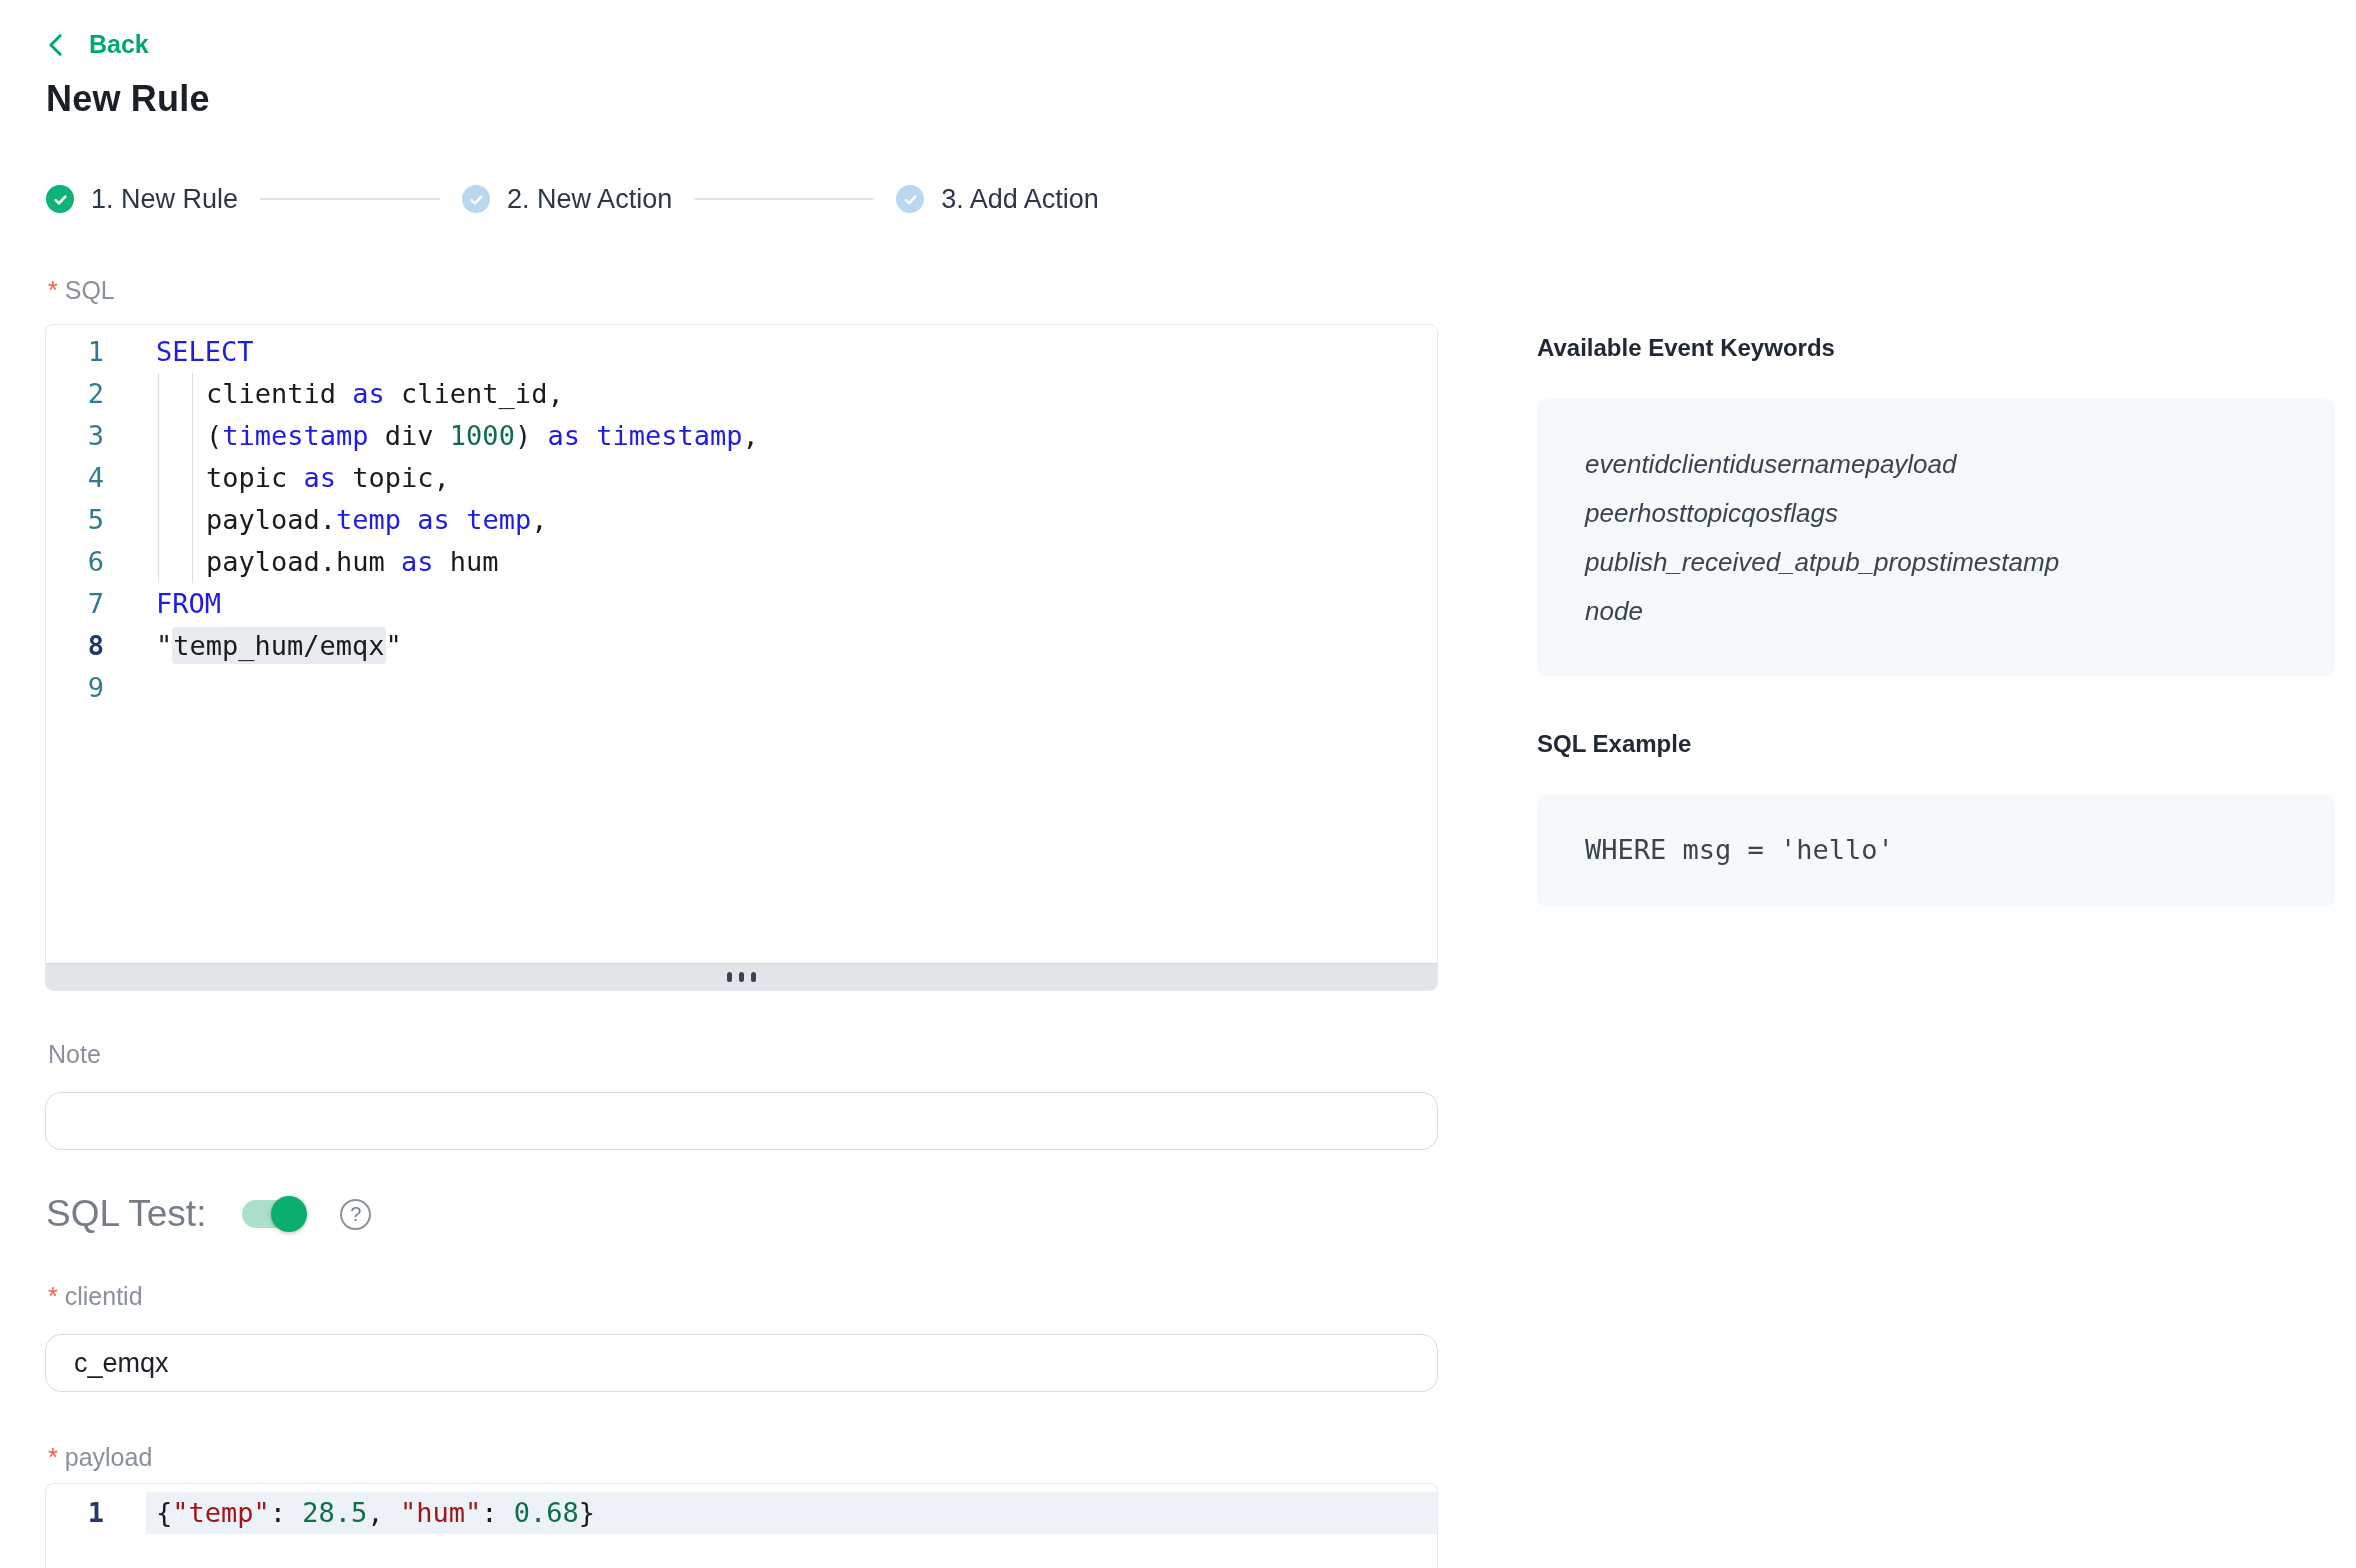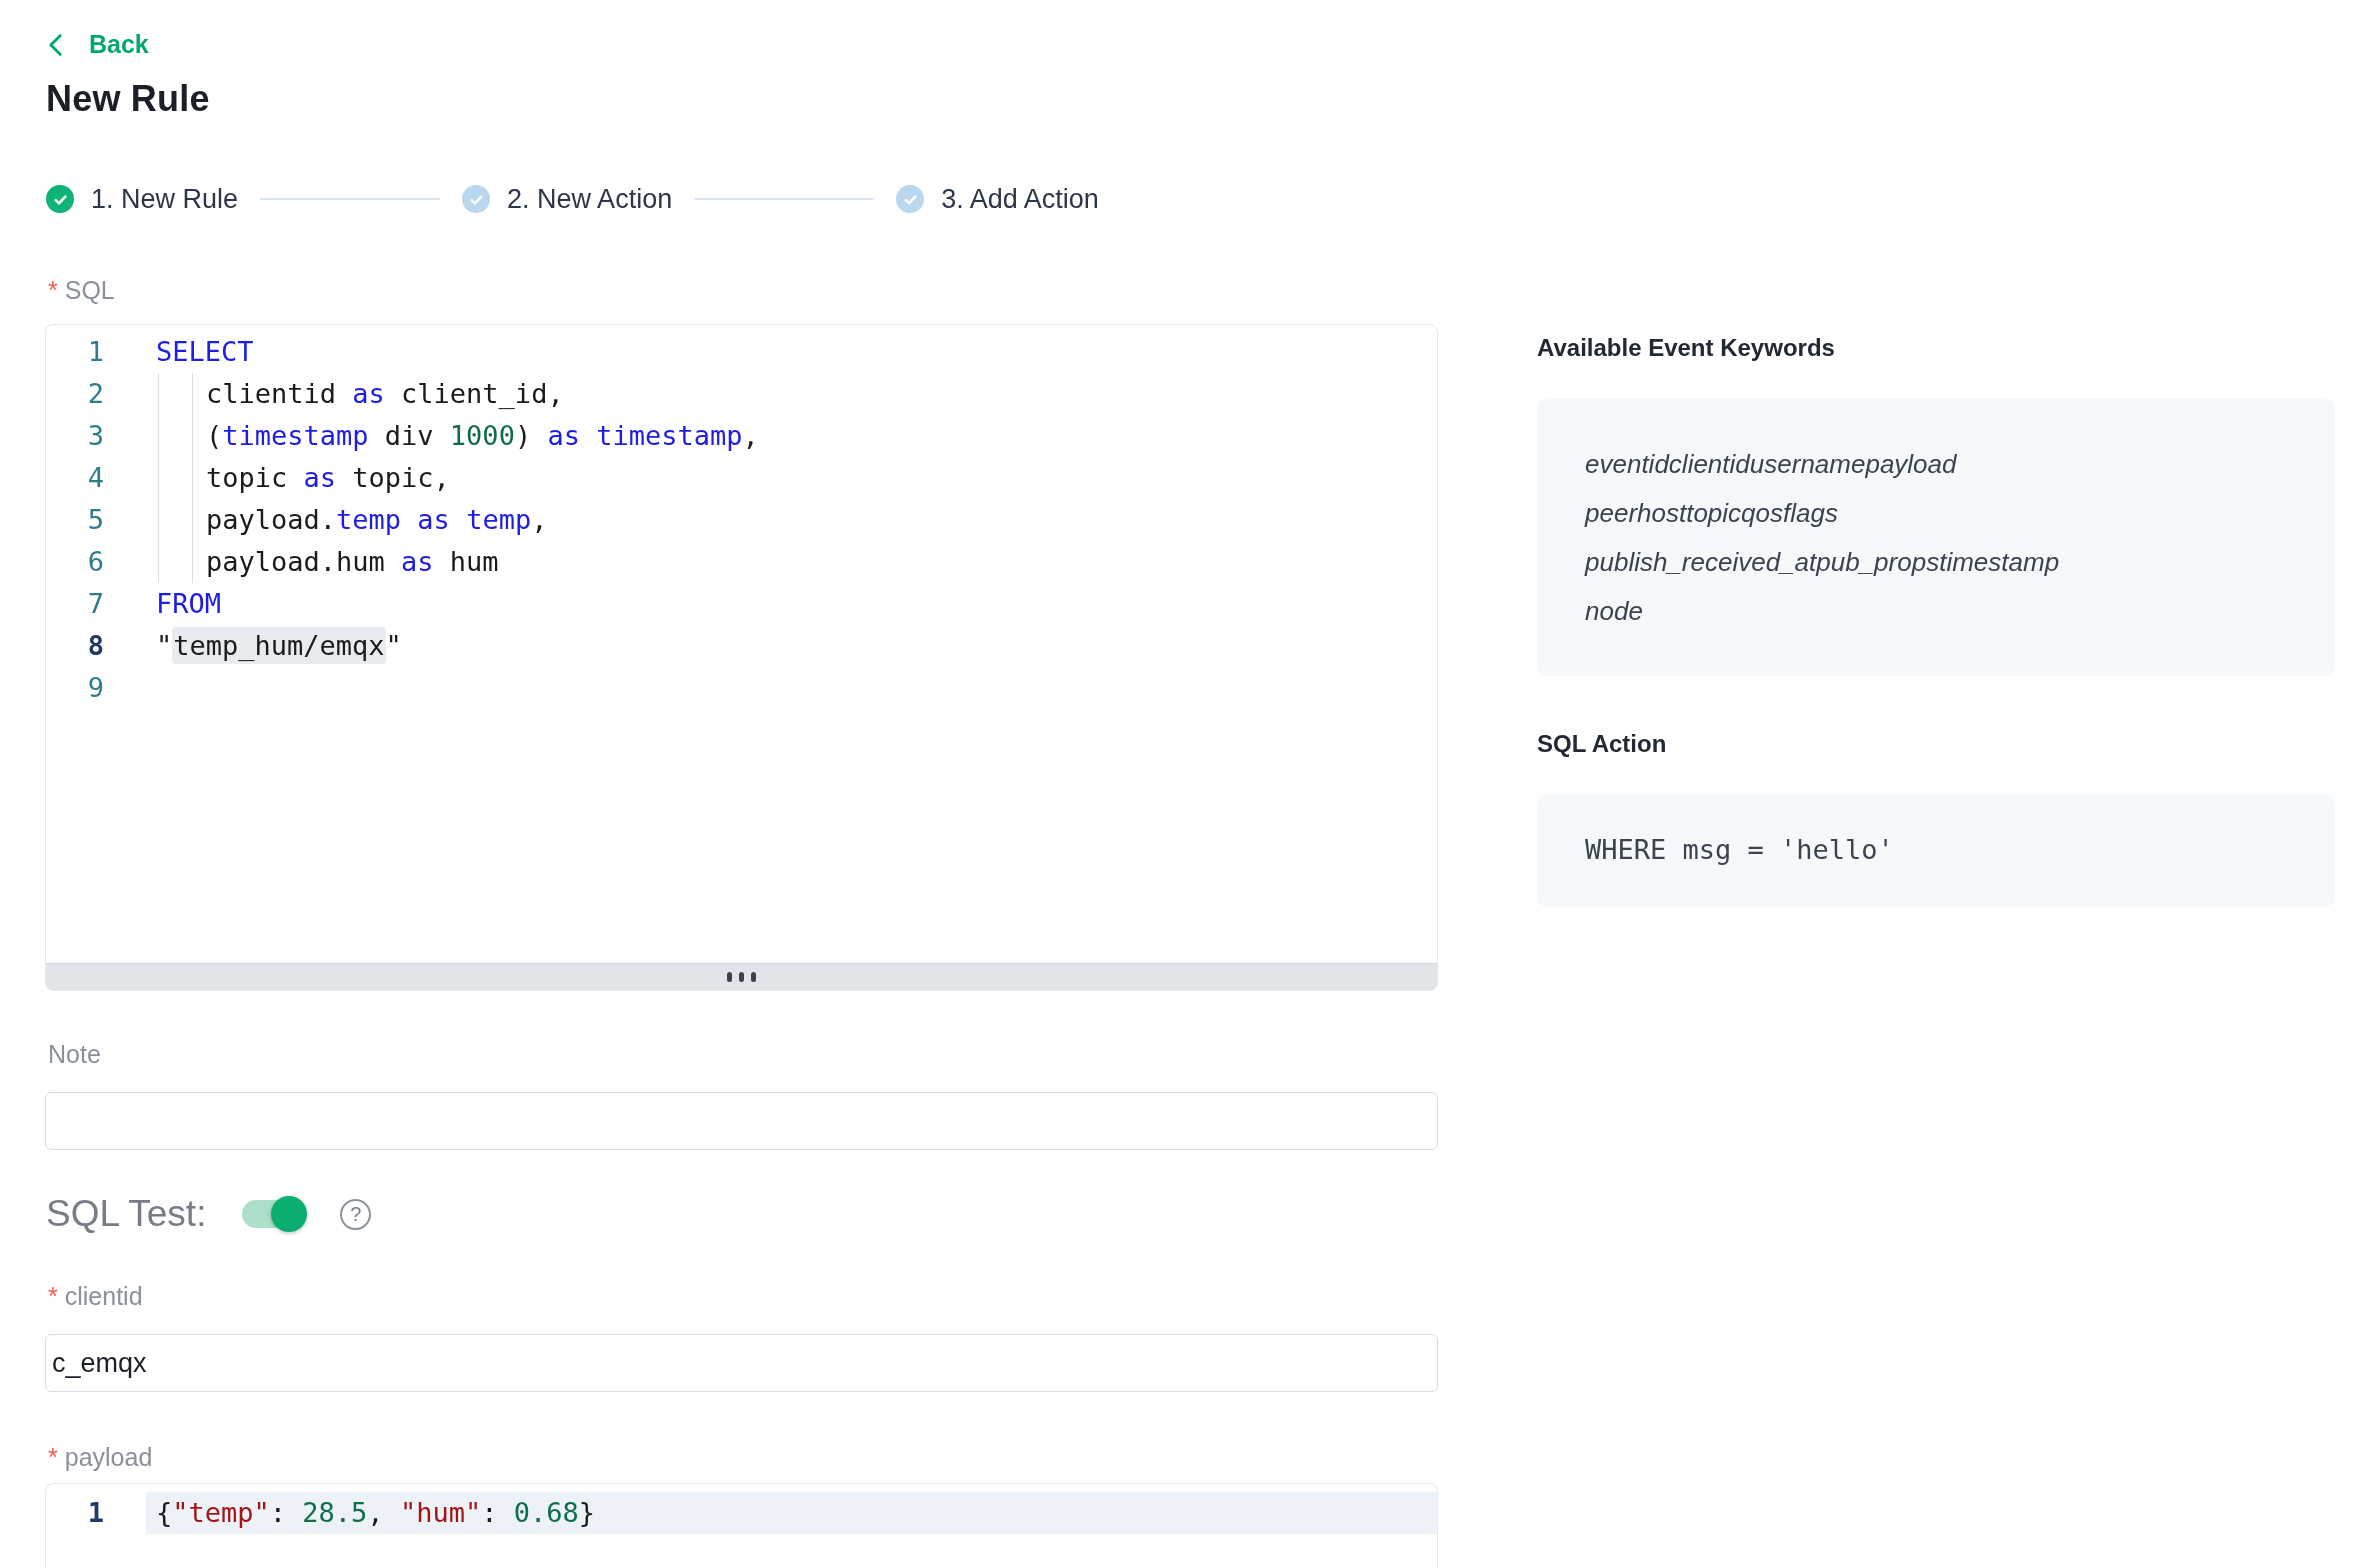--- a/index.html
+++ b/index.html
@@ -43,22 +43,22 @@
   .tk-str { color:#a31515; }
   .tk-hl  { background:#e8ebef; border-radius:4px; padding:3px 1px; }
   .indent-guide { position:absolute; width:0; border-left:1px solid #d9dee4; }
   .editor-footer { height:27px; background:#e1e5e9; border-top:1px solid #d3d9de;
                    display:flex; align-items:center; justify-content:center; gap:7px;
                    cursor:row-resize; }
   .editor-footer .dot { width:5px; height:10px; border-radius:3px; background:#3c434b; }
 
   
   .text-input { position:absolute; left:45px; width:1393px; height:58px; border:1px solid #d8dce3;
-                border-radius:6px; background:#fff; font-size:27px; color:#1b2028;
-                padding:0 6px; outline:none; font-family:"Liberation Sans", sans-serif; }
+                border-radius:16px; background:#fff; font-size:27px; color:#1b2028;
+                padding:0 28px; outline:none; font-family:"Liberation Sans", sans-serif; }
 
   
   .sql-test-row { position:absolute; left:46px; top:1193px; display:flex; align-items:center; gap:36px; }
   .sql-test-label { font-size:37px; color:#767d87; }
   .toggle { position:relative; width:62px; height:28px; border-radius:14px; background:#ade0c8;
             cursor:pointer; }
   .toggle-knob { position:absolute; right:-3px; top:-4px; width:36px; height:36px; border-radius:50%;
                  background:#0aaf70; box-shadow:0 1px 4px rgba(0,0,0,.28); }
   .help-icon { width:31px; height:31px; border-radius:50%; border:2px solid #8b929b; color:#767d87;
                display:flex; align-items:center; justify-content:center; font-size:20px;
@@ -219,19 +219,19 @@
         </div>
         <div class="kw-row">
           <span class="kw">publish_received_at</span>
           <span class="kw">pub_props</span>
           <span class="kw">timestamp</span>
         </div>
         <div class="kw-row">
           <span class="kw">node</span>
         </div>
       </div>
-    <div class="panel-title example-title">SQL Action</div>
+    <div class="panel-title example-title">SQL Example</div>
     <div class="panel-card example-card" id="example-lines">
         <div class="example-line">WHERE msg = 'hello'</div>
       </div>
   </div>
 
 </div>
 
 </body></html>

